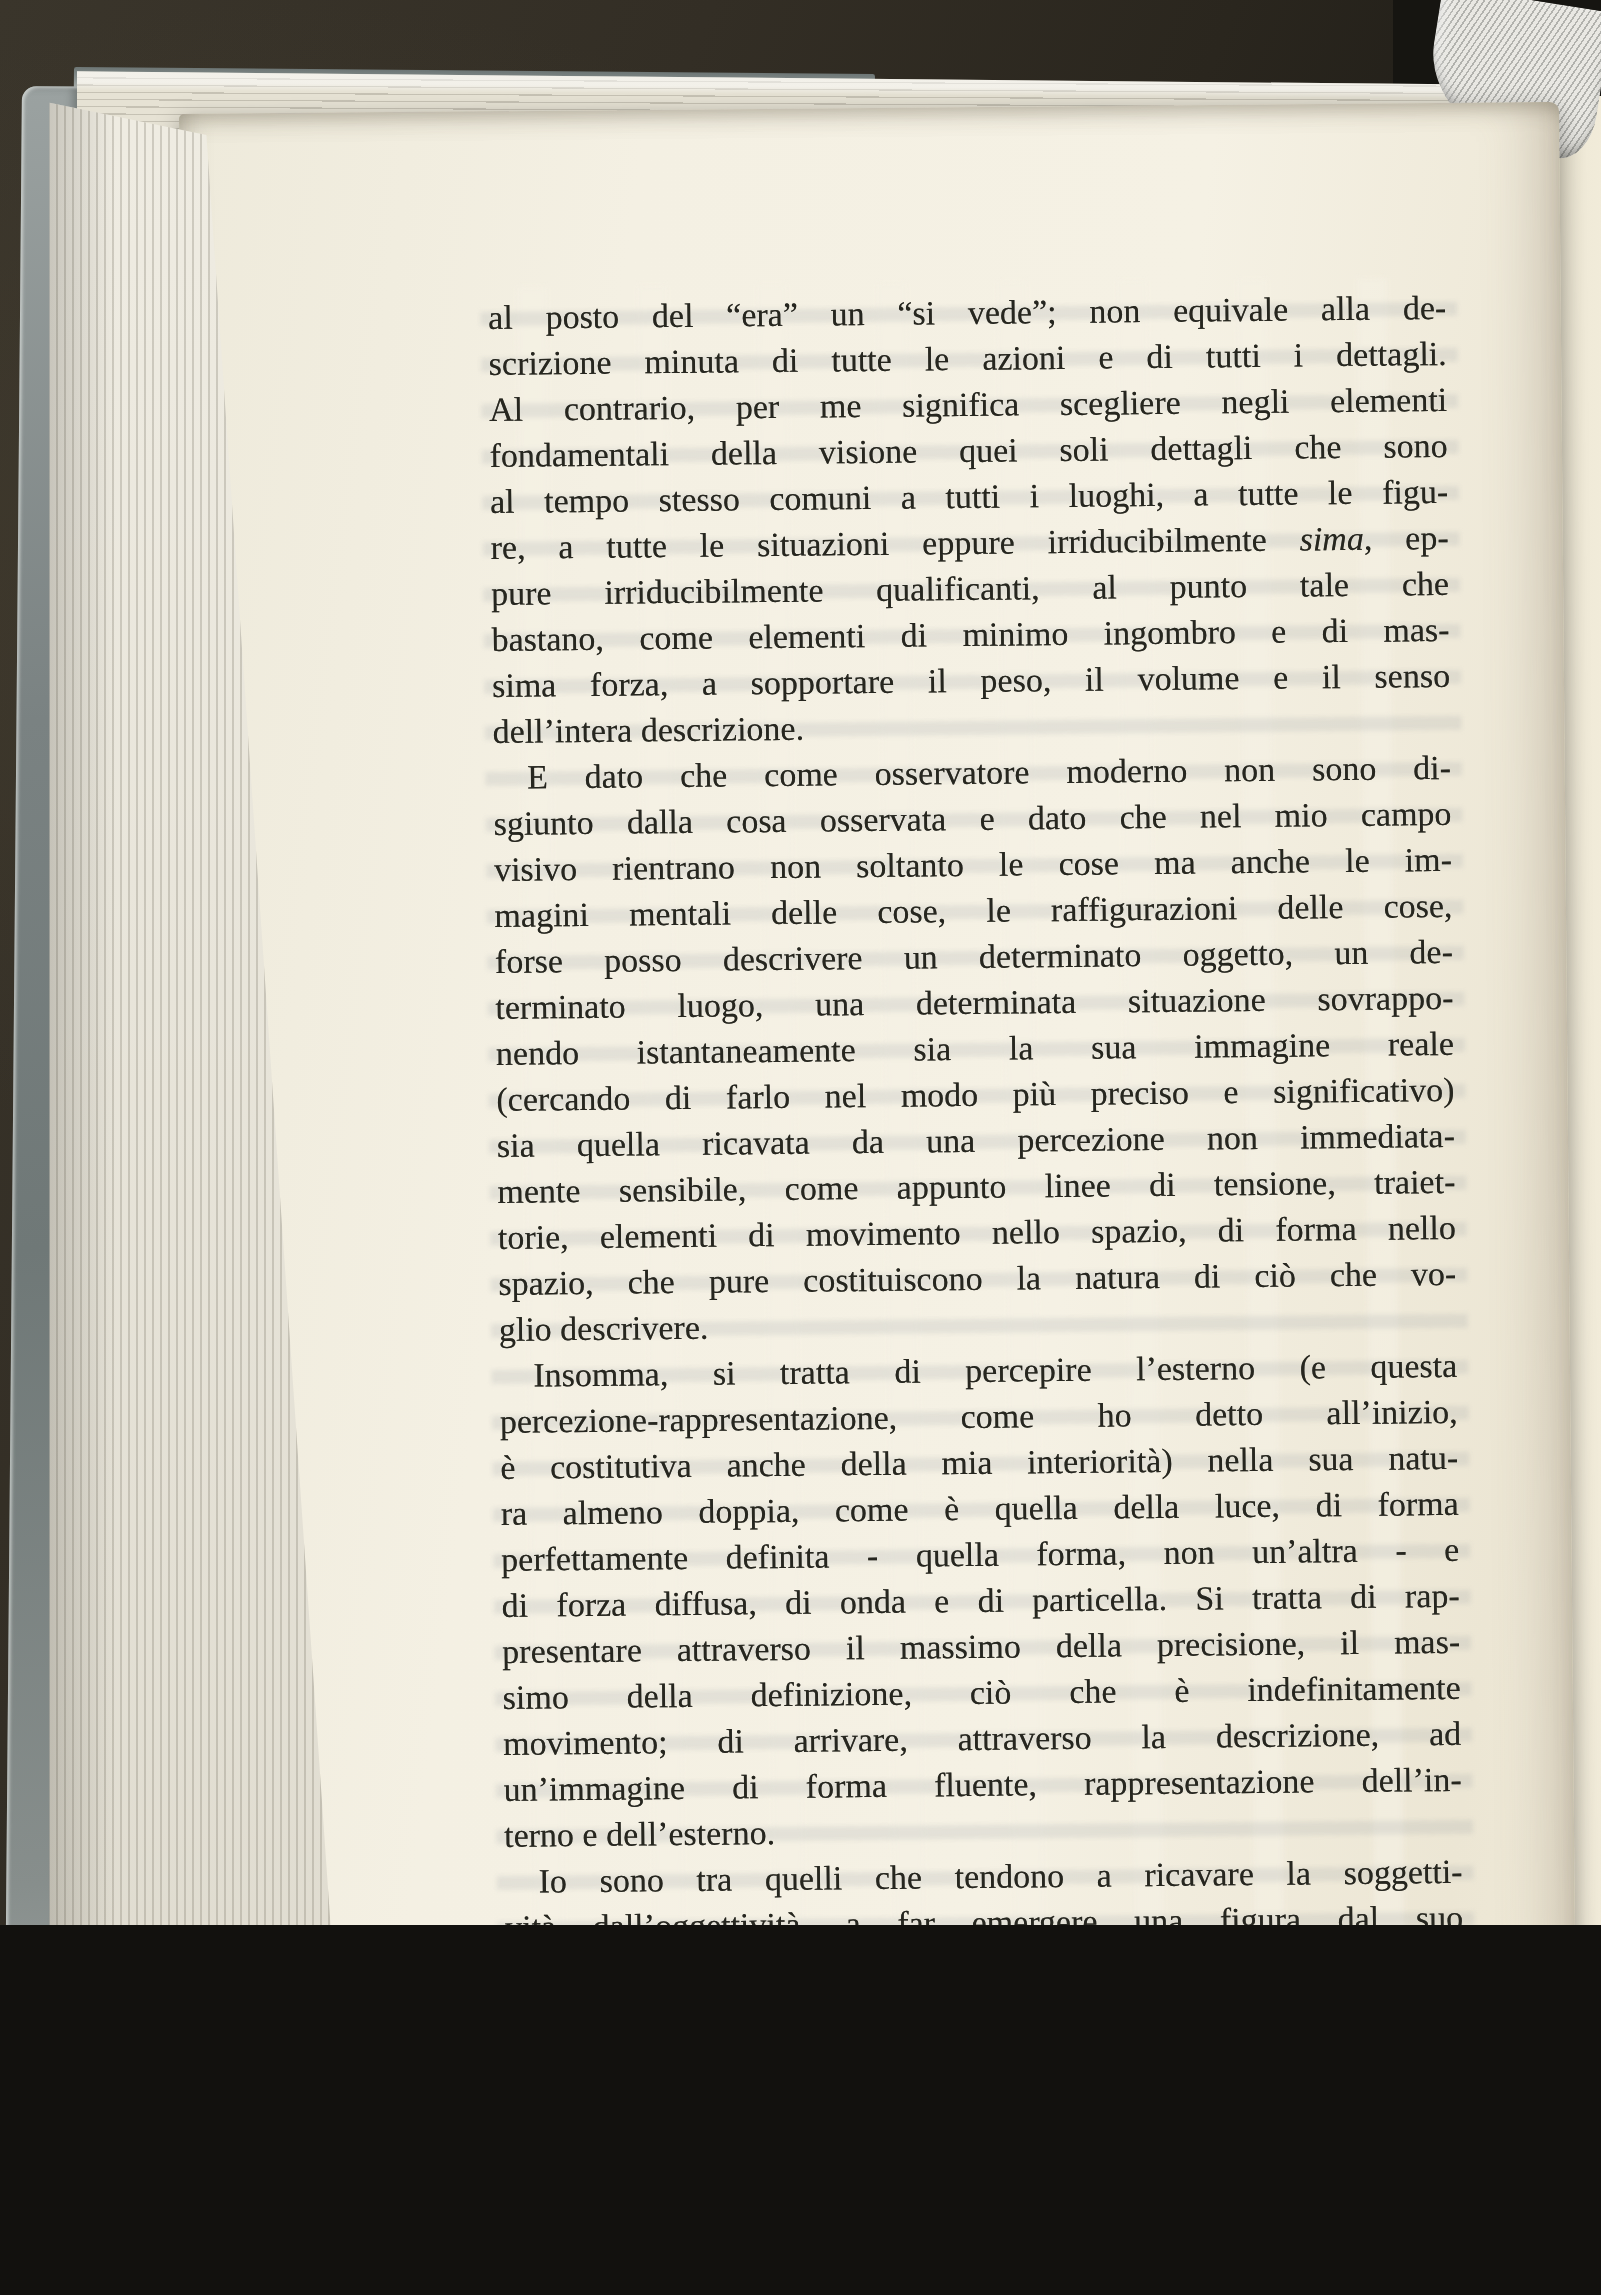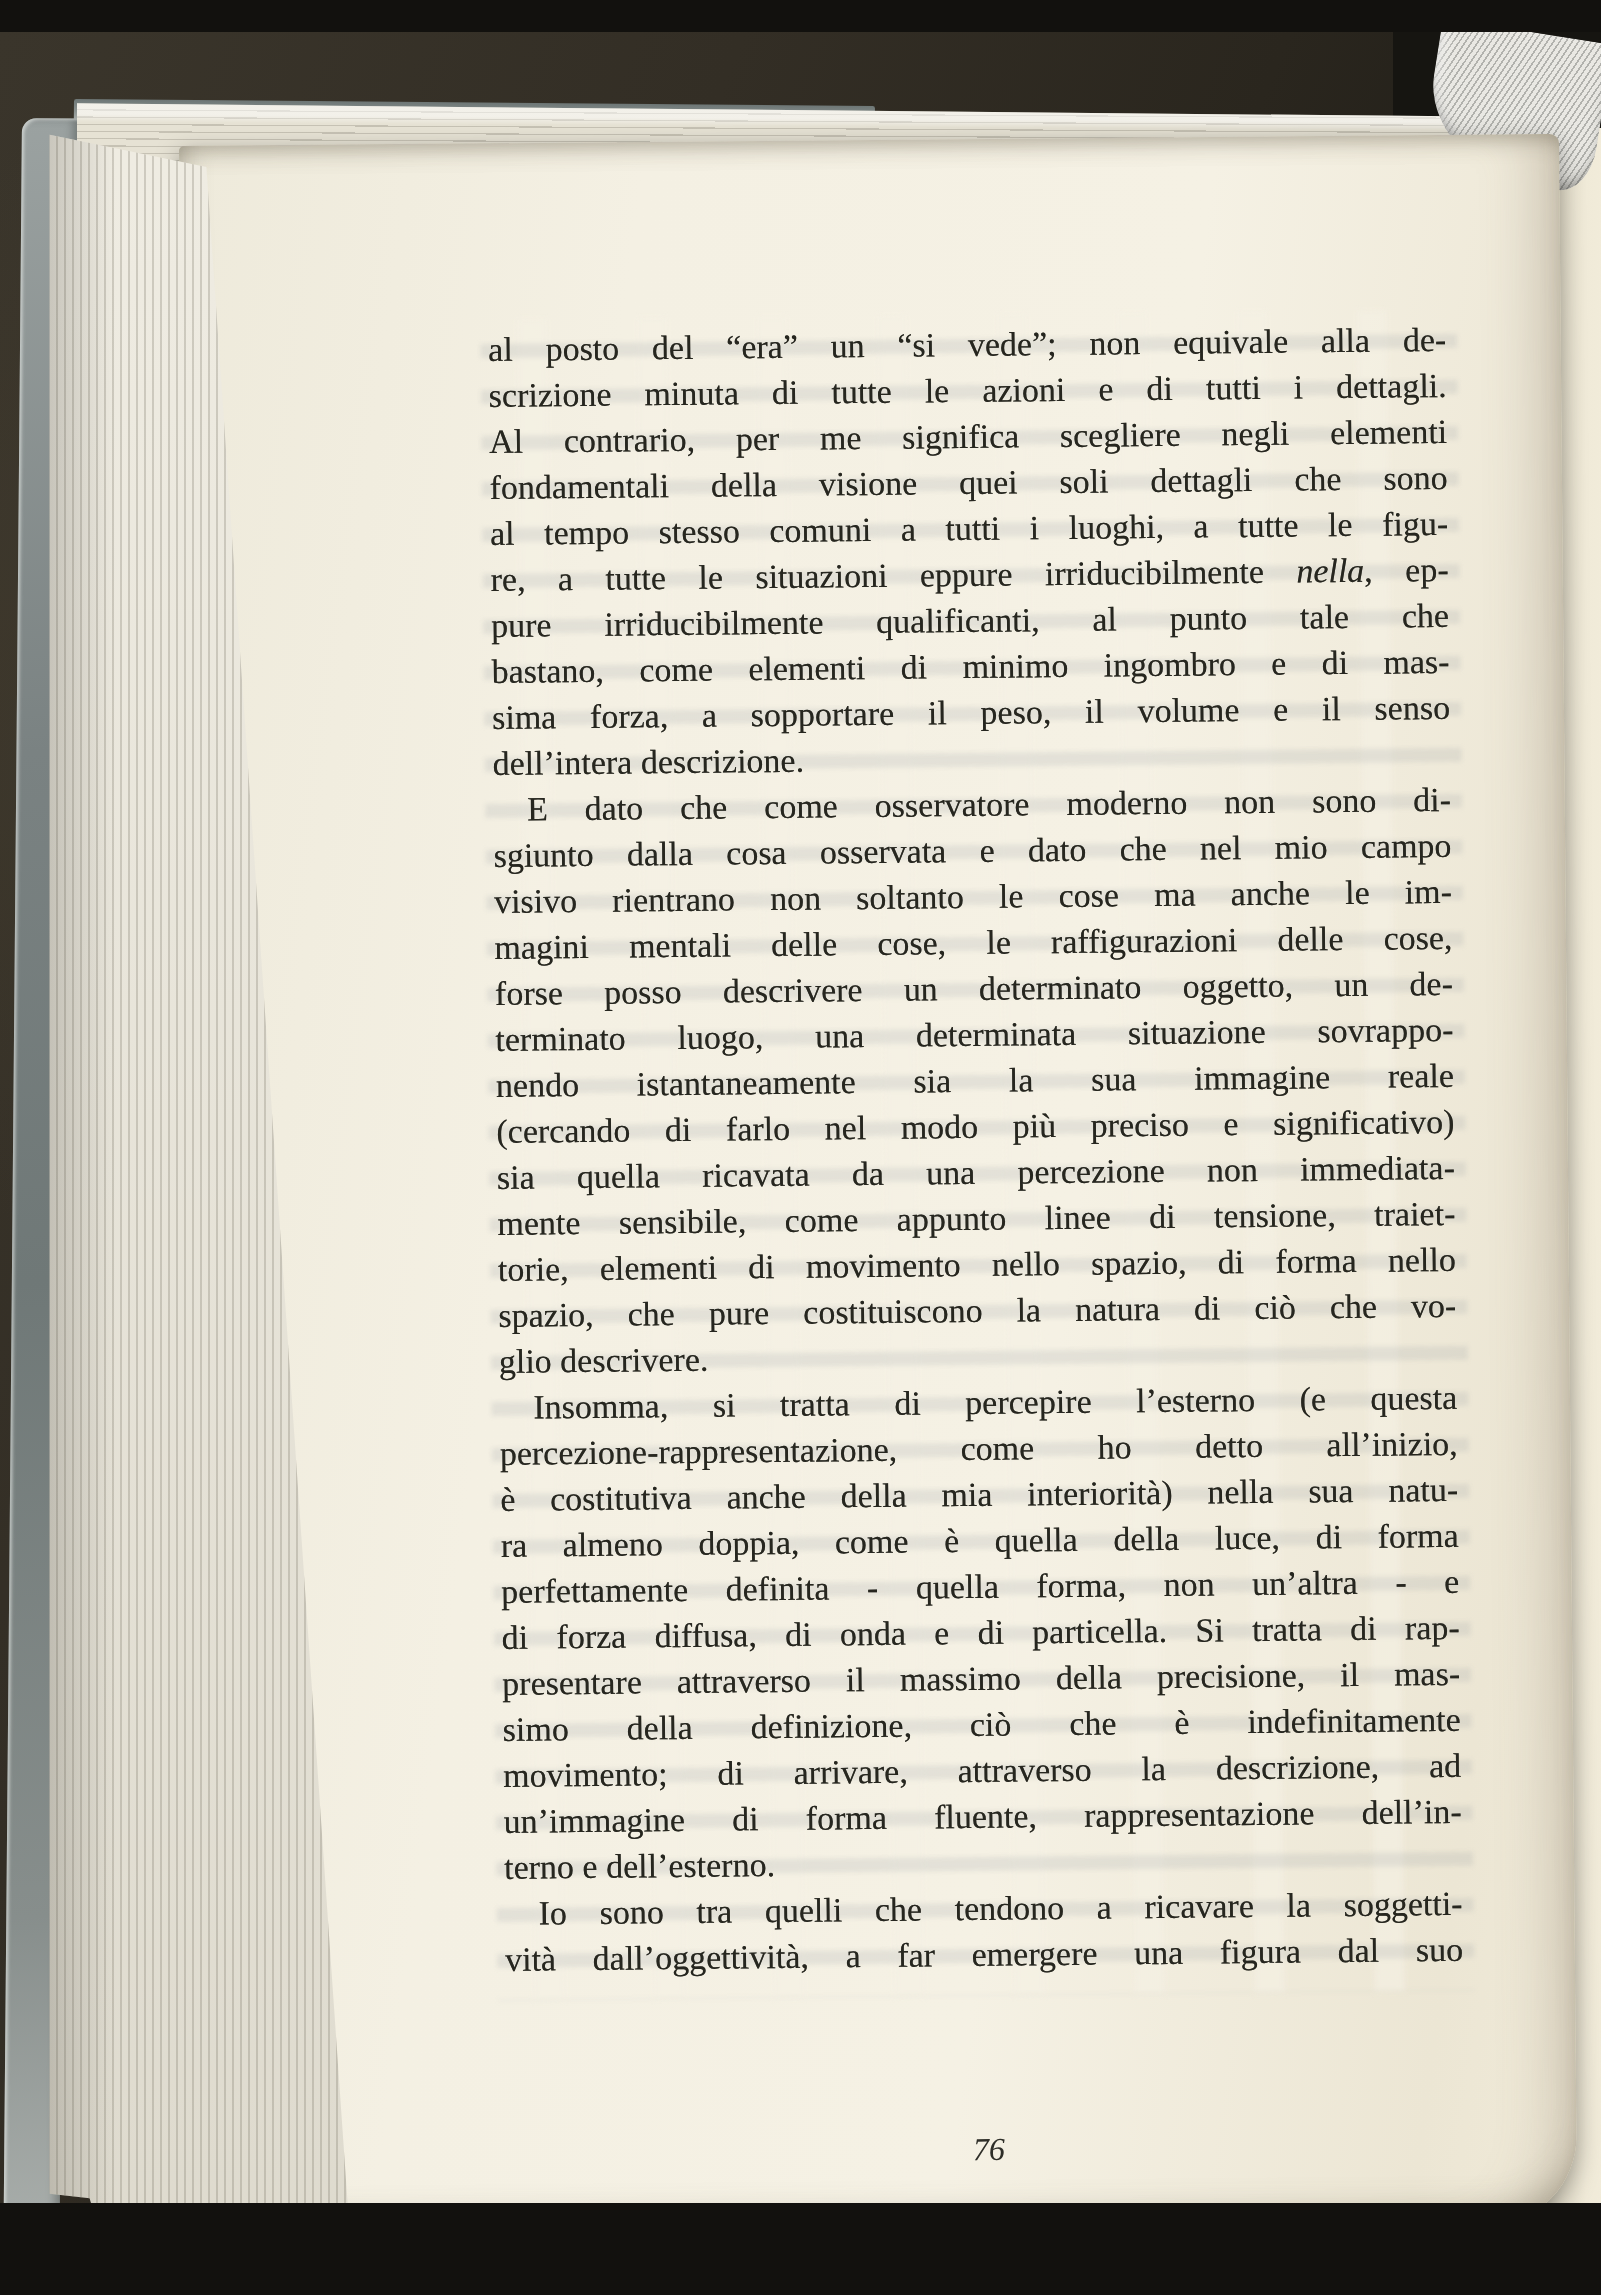--- a/index.html
+++ b/index.html
@@ -1,22 +1,21 @@
 <!DOCTYPE html>
 <html style="font-size:13px"><head>
 <meta charset="utf-8">
 <style>
   html,body{margin:0;padding:0;background:#12110e;}
   .scene{
-    position:relative;width:1601px;height:2171px;overflow:hidden;
+    position:relative;width:1601px;height:1925px;overflow:hidden;
     background:
       radial-gradient(1281px 961px at 18% 30%, rgba(70,63,48,0.55), rgba(0,0,0,0) 60%),
       linear-gradient(112deg,#3a352b 0%,#332e25 30%,#2a261e 52%,#1c1a15 74%,#0e0d0b 100%);
     font-family:"Liberation Serif","DejaVu Serif",serif;
-    margin-top:32px;
   }
   .dark-corner-tr{position:absolute;left:1393px;top:0;width:212px;height:124px;background:#161511;z-index:1;}
   .dark-corner-br{position:absolute;left:1313px;top:2162px;width:296px;height:136px;background:#0b0b09;z-index:1;border-top-left-radius:48px;}
 
   .cover-top{
     position:absolute;left:74px;top:67px;width:801px;height:27px;z-index:2;
     background:linear-gradient(180deg,#6d7675 0%,#8b9391 45%,#aab0ac 80%,#c5c8c2 100%);
     border-radius:2.4px;transform:rotate(0.5deg);transform-origin:left top;
   }
   .cover-left{
@@ -120,21 +119,21 @@
 
   <div class="ghost"></div>
 
   <div class="text-block">
       <div class="para">
         <div class="line"><span>al posto del “era” un “si vede”; non equivale alla de-</span></div>
         <div class="line"><span>scrizione minuta di tutte le azioni e di tutti i dettagli.</span></div>
         <div class="line"><span>Al contrario, per me significa scegliere negli elementi</span></div>
         <div class="line"><span>fondamentali della visione quei soli dettagli che sono</span></div>
         <div class="line"><span>al tempo stesso comuni a tutti i luoghi, a tutte le figu-</span></div>
-        <div class="line"><span>re, a tutte le situazioni eppure irriducibilmente </span><span class="it">nella</span><span>, ep-</span></div>
+        <div class="line"><span>re, a tutte le situazioni eppure irriducibilmente </span><span class="it">sima</span><span>, ep-</span></div>
         <div class="line"><span>pure irriducibilmente qualificanti, al punto tale che</span></div>
         <div class="line"><span>bastano, come elementi di minimo ingombro e di mas-</span></div>
         <div class="line"><span>sima forza, a sopportare il peso, il volume e il senso</span></div>
         <div class="line lastline"><span>dell’intera descrizione.</span></div>
       </div>
       <div class="para">
         <div class="line indent"><span>E dato che come osservatore moderno non sono di-</span></div>
         <div class="line"><span>sgiunto dalla cosa osservata e dato che nel mio campo</span></div>
         <div class="line"><span>visivo rientrano non soltanto le cose ma anche le im-</span></div>
         <div class="line"><span>magini mentali delle cose, le raffigurazioni delle cose,</span></div>

